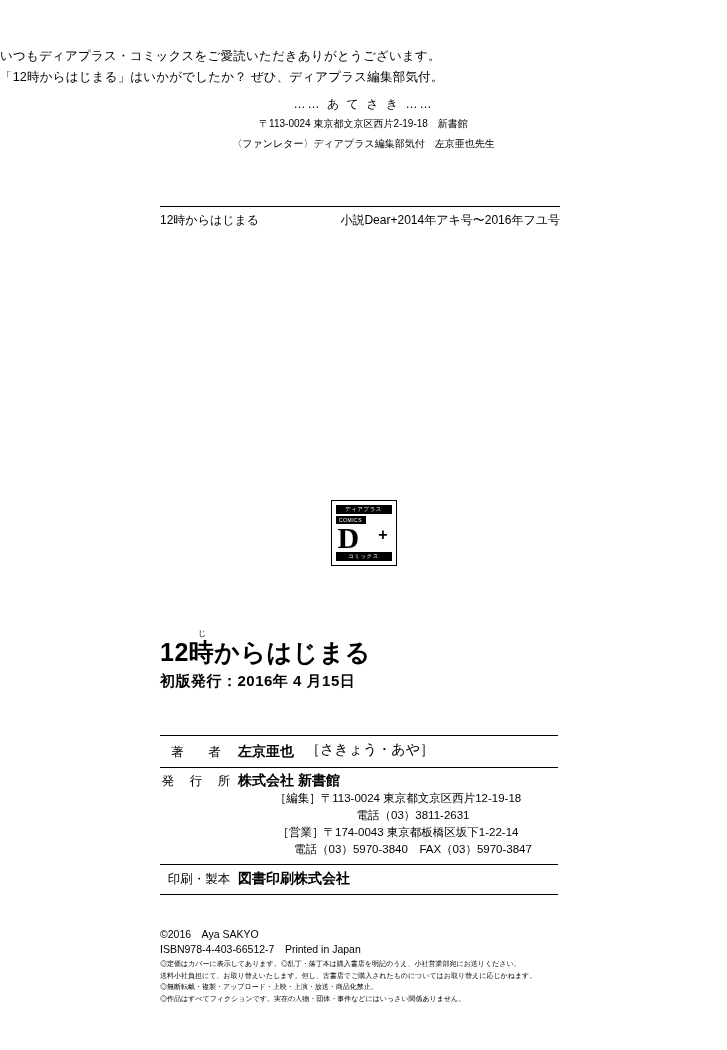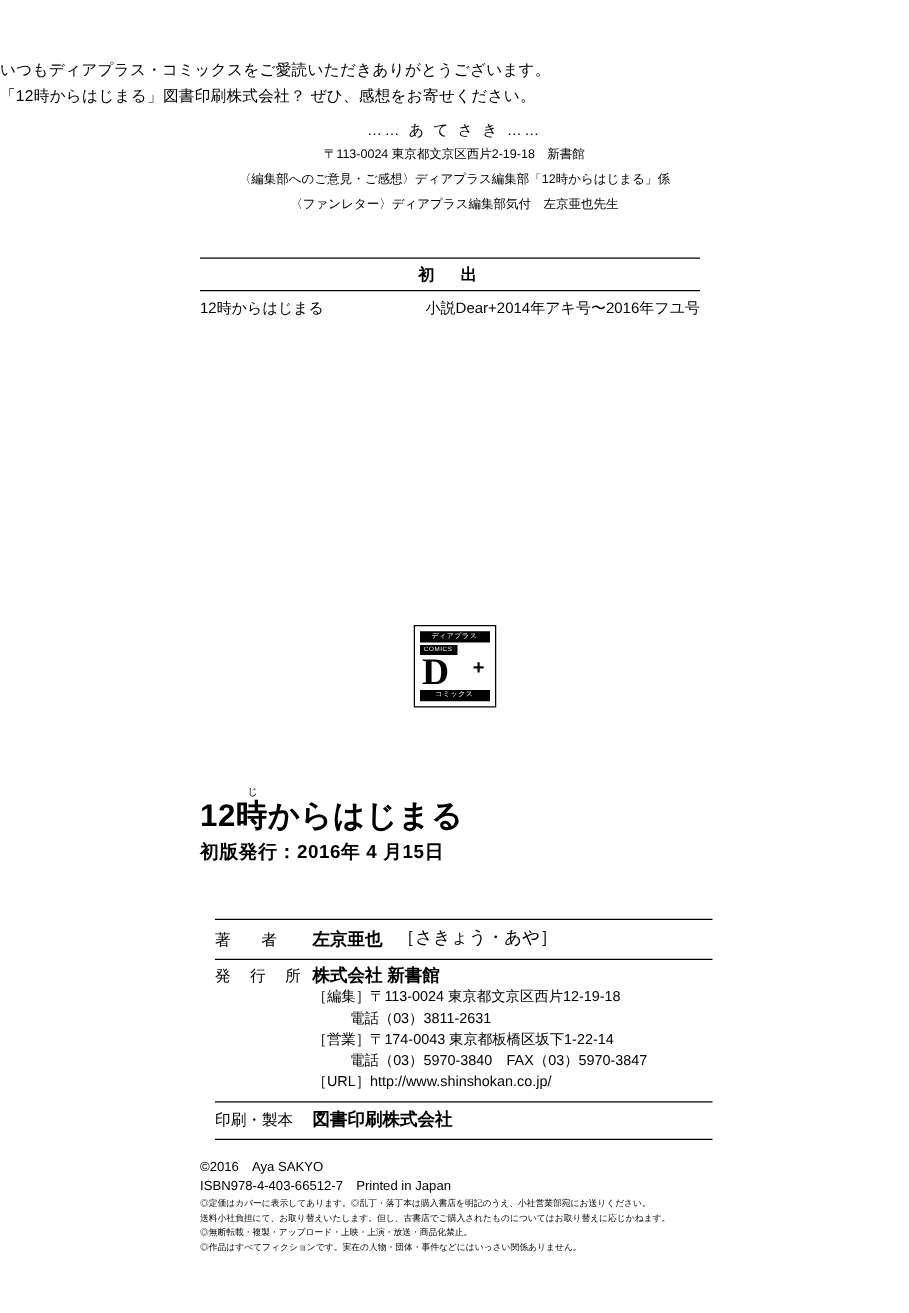--- a/index.html
+++ b/index.html
@@ -153,24 +153,25 @@
     position: absolute;
     left: 160px;
     top: 672px;
     font-size: 15px;
     font-weight: bold;
     letter-spacing: 0.5px;
   }
 
   .colophon {
     position: absolute;
-    left: 172px;
+    left: 160px;
     width: 398px;
     top: 735px;
     font-size: 12px;
+    text-align: center;
   }
   .colophon .hr {
     border-top: 1px solid #000;
     height: 0;
   }
   .colophon .line {
     display: flex;
     align-items: baseline;
     padding: 5px 0 6px 0;
   }
@@ -223,34 +224,32 @@
   }
   .legal div { white-space: nowrap; }
 </style>
 </head>
 <body>
 
 <div class="page">
 
   <div class="top-msg">
     <div>いつもディアプラス・コミックスをご愛読いただきありがとうございます。</div>
-    <div>「12時からはじまる」図書印刷株式会社？ ぜひ、感想をお寄せください。</div>
+    <div>「12時からはじまる」はいかがでしたか？ ぜひ、ディアプラス編集部気付。</div>
   </div>
 
   <div class="atesaki">…… あ て さ き ……</div>
 
   <div class="addr-block">
     <div>〒113-0024 東京都文京区西片2-19-18　新書館</div>
-    <div>〈編集部へのご意見・ご感想〉ディアプラス編集部「12時からはじまる」係</div>
     <div>〈ファンレター〉ディアプラス編集部気付　左京亜也先生</div>
   </div>
 
   <div class="shoshutsu">
     <div class="rule-top"></div>
-    <div class="hdr">初　出</div>
     <div class="rows">
       <div class="row">
         <span>12時からはじまる</span>
         <span class="right">小説Dear+2014年アキ号〜2016年フユ号</span>
       </div>
     </div>
   </div>
 
   <div class="logo-wrap">
     <div class="logo">
@@ -280,21 +279,20 @@
 
     <div class="pub-block">
       <div class="top-row">
         <span class="lbl">発 行 所</span>
         <span class="val">株式会社 新書館</span>
       </div>
       <div class="sub">［編集］〒113-0024 東京都文京区西片12-19-18</div>
       <div class="sub"><span class="indent"></span><span>電話（03）3811-2631</span></div>
       <div class="sub">［営業］〒174-0043 東京都板橋区坂下1-22-14</div>
       <div class="sub"><span class="indent"></span><span>電話（03）5970-3840　FAX（03）5970-3847</span></div>
-      <div class="sub">［URL］http://www.shinshokan.co.jp/</div>
     </div>
 
     <div class="hr"></div>
 
     <div class="line">
       <span class="lbl" style="letter-spacing:0px;">印刷・製本</span>
       <span class="val">図書印刷株式会社</span>
     </div>
 
     <div class="hr"></div>

